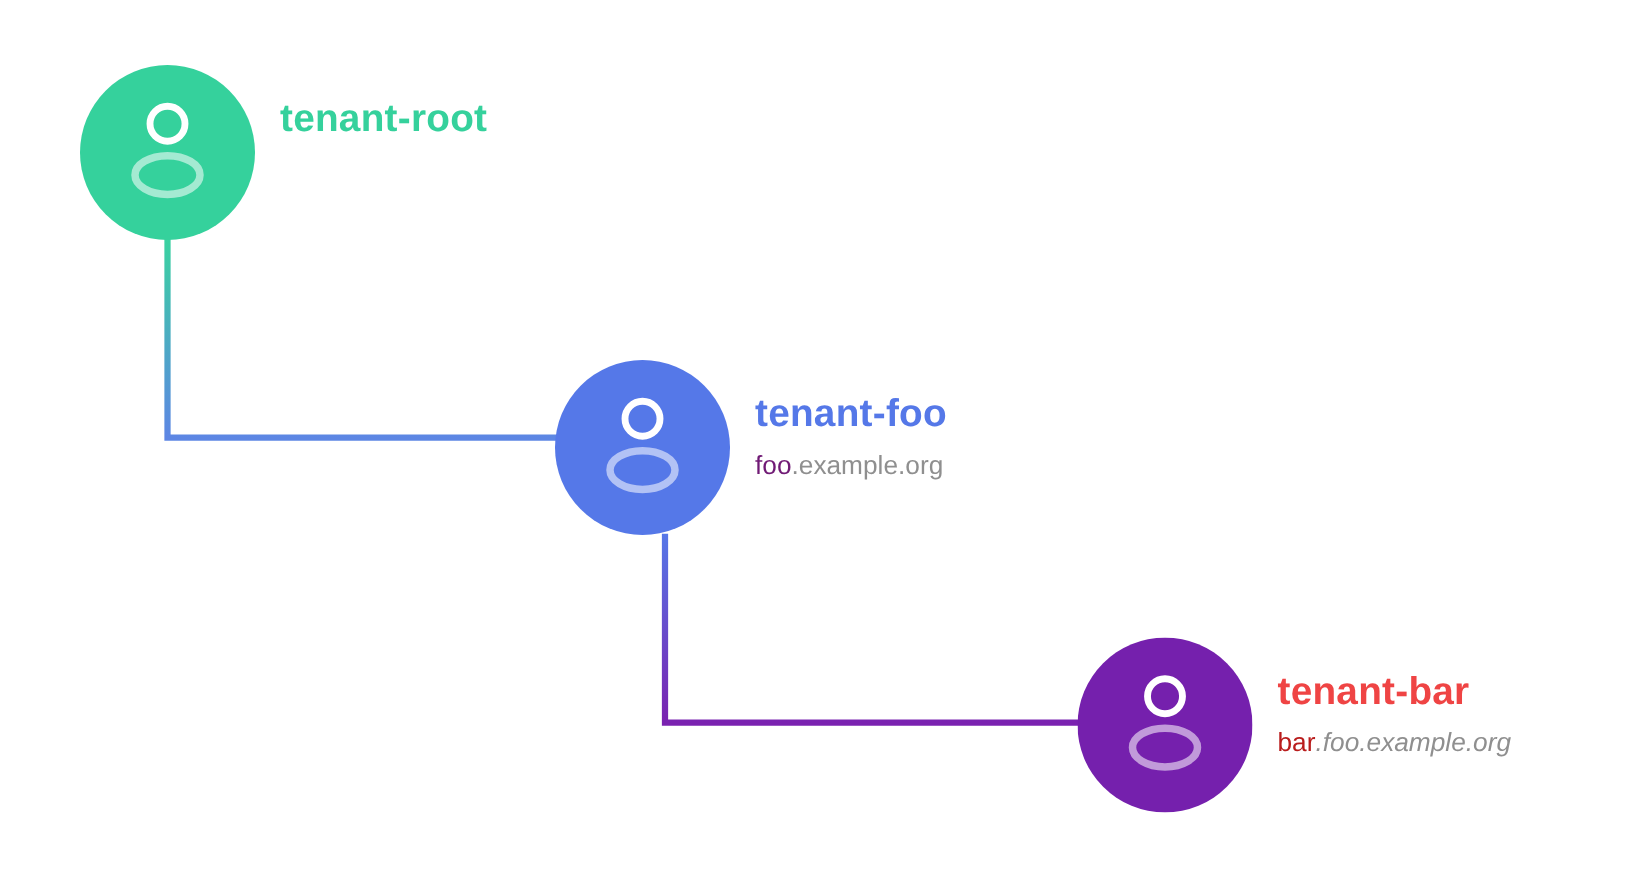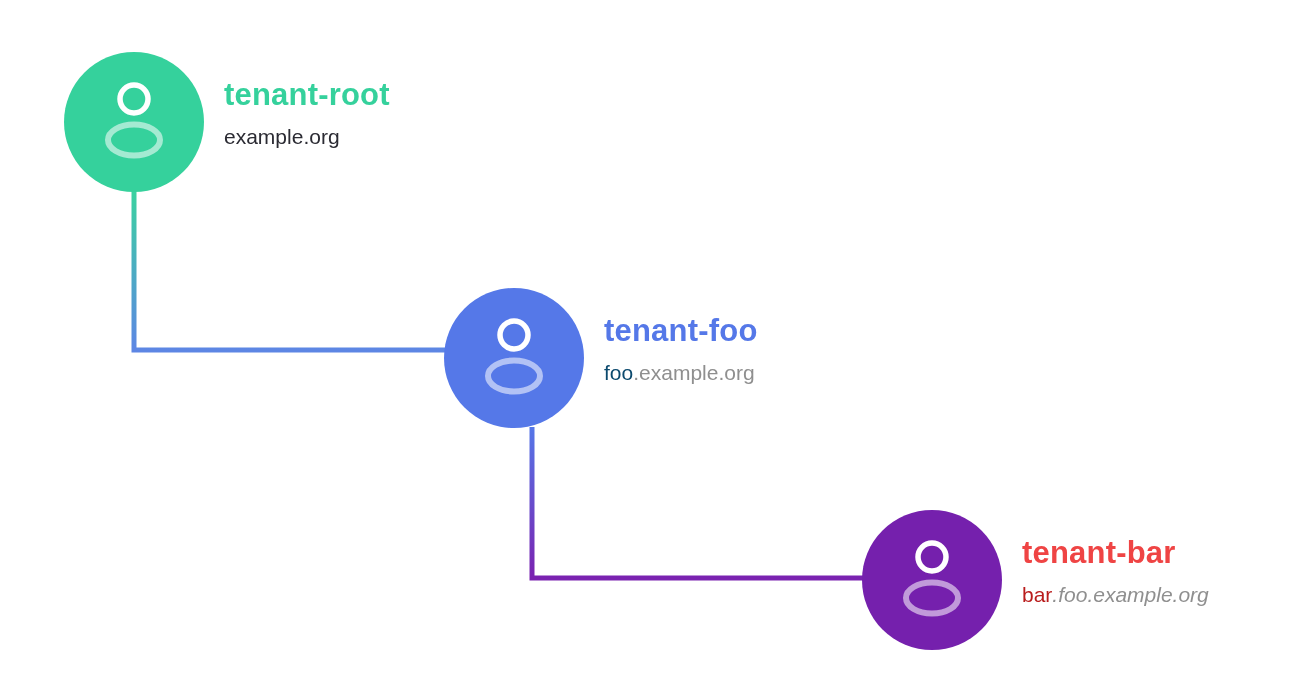--- a/index.html
+++ b/index.html
@@ -80,33 +80,32 @@
   </svg>
 
   <div class="node" id="node-0">
     <svg class="avatar" viewBox="0 0 140 140" aria-hidden="true">
       <circle cx="70" cy="70" r="70" fill="#35d19c"></circle>
       <circle cx="70" cy="47" r="14" fill="none" stroke="#ffffff" stroke-width="5.5"></circle>
       <ellipse cx="70" cy="88" rx="26" ry="15.5" fill="none" stroke="rgba(255,255,255,0.55)" stroke-width="6"></ellipse>
     </svg>
     <div class="labels">
       <span class="tenant-name" style="color: rgb(53, 209, 156);">tenant-root</span>
-      <span class="tenant-domain"><span style="color: rgb(43, 43, 51);">example.org</span><span style="color: rgb(143, 143, 143);"></span></span>
     </div>
   </div>
 
   <div class="node" id="node-1">
     <svg class="avatar" viewBox="0 0 140 140" aria-hidden="true">
       <circle cx="70" cy="70" r="70" fill="#5578e8"></circle>
       <circle cx="70" cy="47" r="14" fill="none" stroke="#ffffff" stroke-width="5.5"></circle>
       <ellipse cx="70" cy="88" rx="26" ry="15.5" fill="none" stroke="rgba(255,255,255,0.55)" stroke-width="6"></ellipse>
     </svg>
     <div class="labels">
       <span class="tenant-name" style="color: rgb(85, 120, 232);">tenant-foo</span>
-      <span class="tenant-domain"><span style="color: #0c4a6e;">foo</span><span style="color: rgb(143, 143, 143);">.example.org</span></span>
+      <span class="tenant-domain"><span style="color: #701a75;">foo</span><span style="color: rgb(143, 143, 143);">.example.org</span></span>
     </div>
   </div>
 
   <div class="node" id="node-2">
     <svg class="avatar" viewBox="0 0 140 140" aria-hidden="true">
       <circle cx="70" cy="70" r="70" fill="#7520ad"></circle>
       <circle cx="70" cy="47" r="14" fill="none" stroke="#ffffff" stroke-width="5.5"></circle>
       <ellipse cx="70" cy="88" rx="26" ry="15.5" fill="none" stroke="rgba(255,255,255,0.55)" stroke-width="6"></ellipse>
     </svg>
     <div class="labels">

